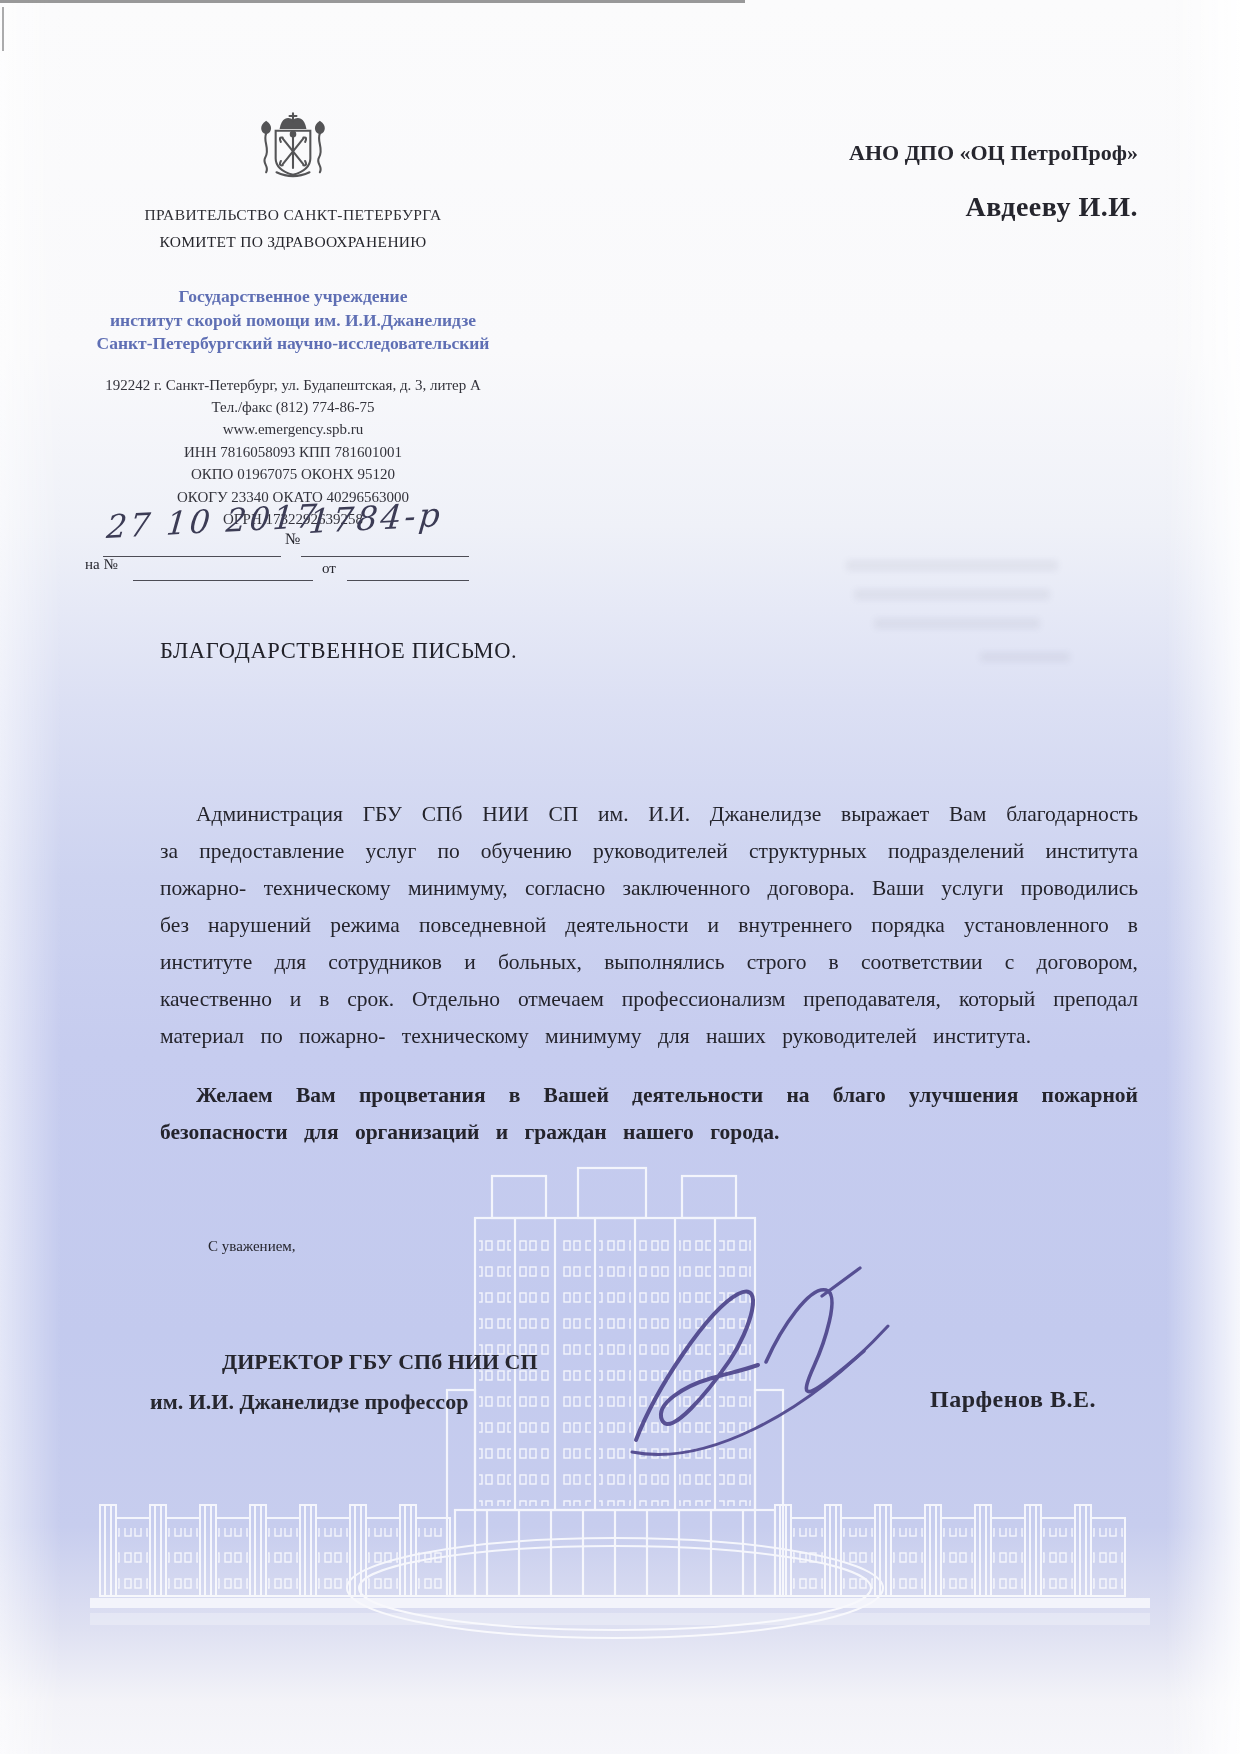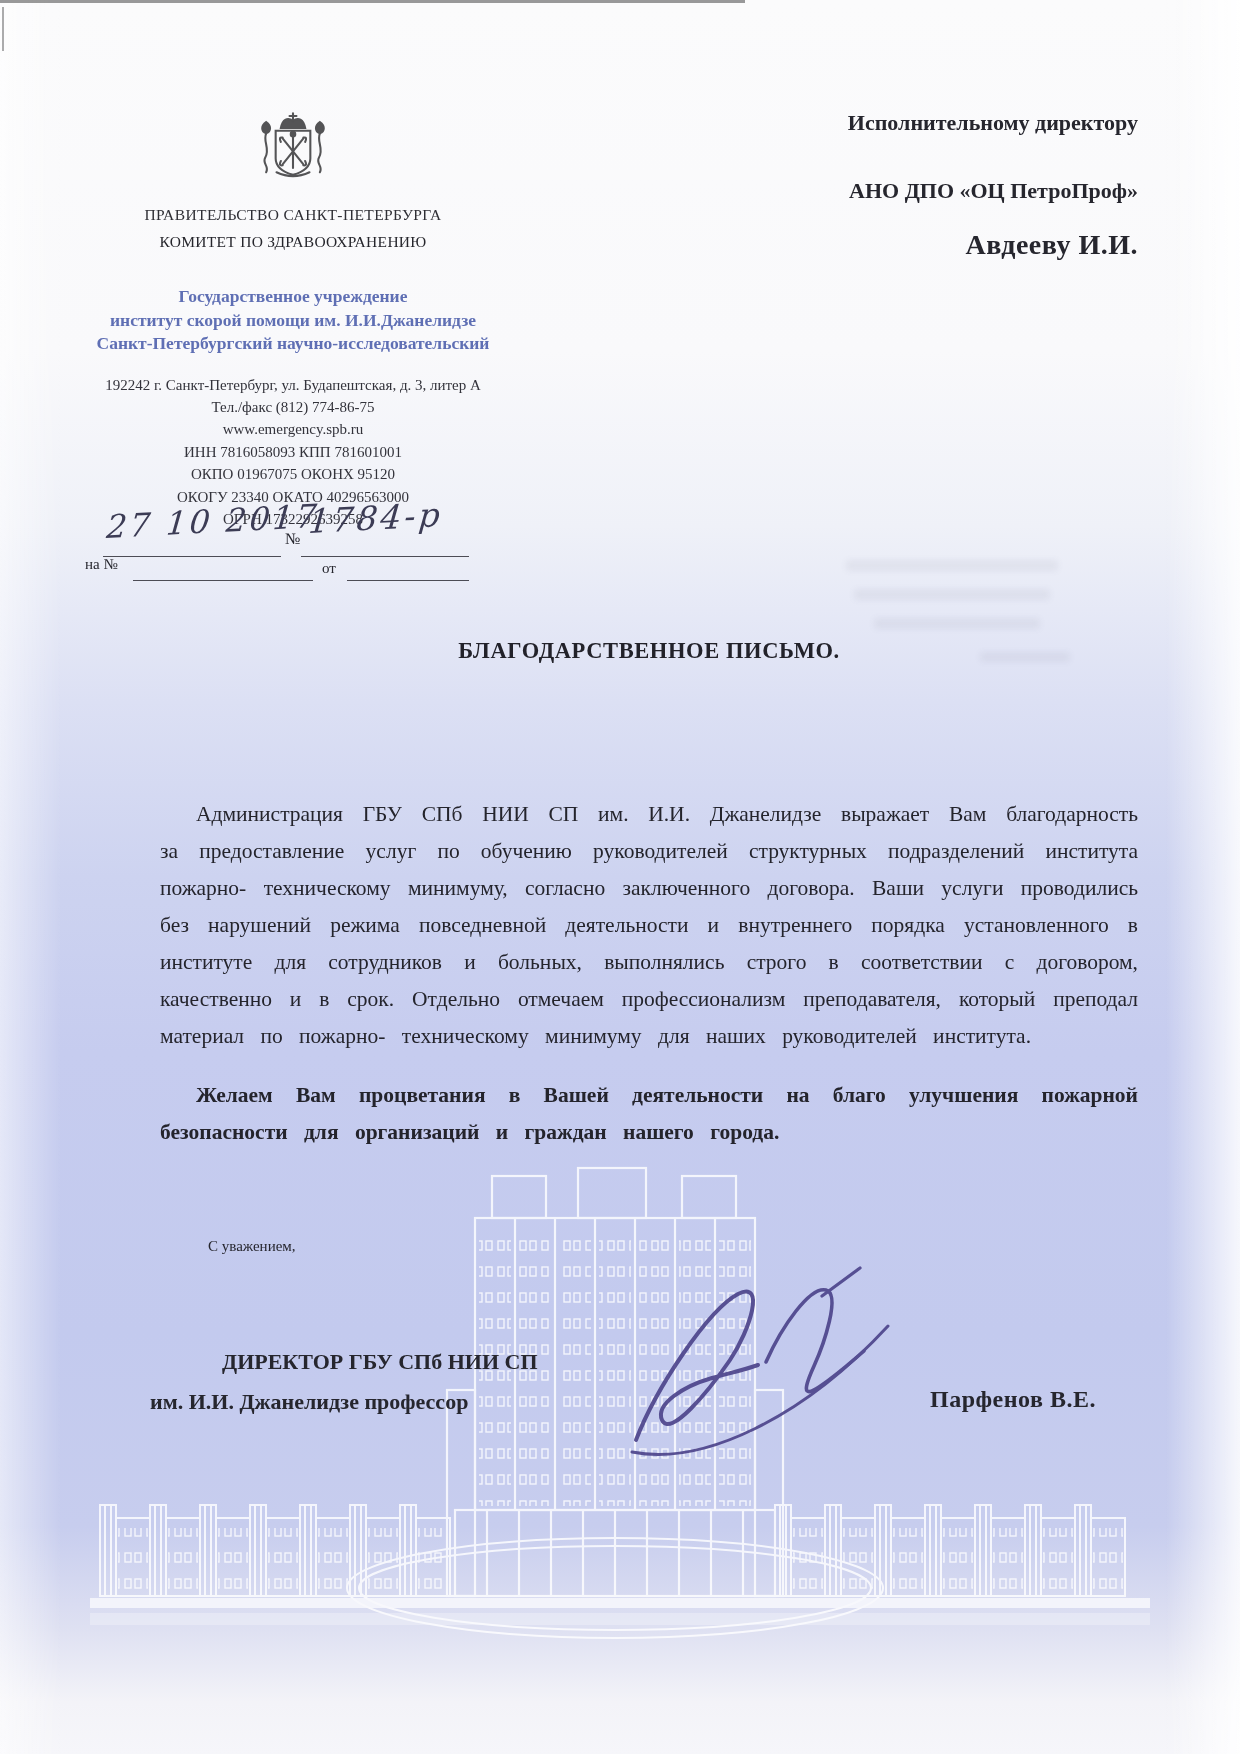--- a/index.html
+++ b/index.html
@@ -50,26 +50,26 @@
   .u1 { position:absolute; left:28px;  top:56px; width:178px; border-bottom:1.6px solid #4c4c55; }
   .u2 { position:absolute; left:226px; top:56px; width:168px; border-bottom:1.6px solid #4c4c55; }
   .ref-na { position:absolute; left:10px;  top:56px; font-size:15px; }
   .u3 { position:absolute; left:58px;  top:80px; width:180px; border-bottom:1.6px solid #4c4c55; }
   .ref-ot { position:absolute; left:247px; top:60px; font-size:15px; }
   .u4 { position:absolute; left:272px; top:80px; width:122px; border-bottom:1.6px solid #4c4c55; }
 
   
   .recipient { right:102px; top:110px; width:480px; text-align:right; }
   .rc1 { font-size:22px; font-weight:bold; }
-  .rc2 { font-size:22px; font-weight:bold; margin-top:42px; }
+  .rc2 { font-size:22px; font-weight:bold; margin-top:30px; }
   .rc3 { font-size:28px; font-weight:bold; margin-top:25px; letter-spacing:.5px; }
 
   
-  .title { left:160px; top:638px; width:978px; text-align:center;
-           font-size:22.5px; font-weight:bold; letter-spacing:.6px; color:#22222a; }
+  .title { left:160px; top:638px; width:978px; 
+           font-size:22.5px; font-weight:normal; letter-spacing:.6px; color:#22222a; }
   .body-text { left:160px; top:796px; width:978px; font-size:21.5px; line-height:37px;
                text-align:justify; color:#24242c; }
   .body-text p { text-indent:36px; word-spacing:11px; }
   .body-text p + p { margin-top:22px;font-weight:bold; }
 
   
   .closing { left:208px; top:1238px; font-size:15px; font-weight:normal; }
   .pos1 { left:222px; top:1349px; font-size:22px; font-weight:bold; }
   .pos2 { left:150px; top:1389px; font-size:22px; font-weight:bold; }
   .sig-name { left:930px; top:1386px; font-size:24px; font-weight:bold; letter-spacing:.5px; }
@@ -220,21 +220,20 @@
     <div class="hw hw-num">1784-р</div>
     <div class="u1"></div>
     <div class="u2"></div>
     <div class="ref-na">на №</div>
     <div class="u3"></div>
     <div class="ref-ot">от</div>
     <div class="u4"></div>
   </div>
 
   <div class="z recipient">
-    <div class="rc1">Исполнительному директору</div>
     <div class="rc2">АНО ДПО «ОЦ ПетроПроф»</div>
     <div class="rc3">Авдееву И.И.</div>
   </div>
 
   <div class="z title">БЛАГОДАРСТВЕННОЕ ПИСЬМО.</div>
 
   <div class="z body-text">
     <p>Администрация ГБУ СПб НИИ СП им. И.И. Джанелидзе выражает Вам благодарность за предоставление услуг по обучению руководителей структурных подразделений института пожарно- техническому минимуму, согласно заключенного договора. Ваши услуги проводились без нарушений режима повседневной деятельности и внутреннего порядка установленного в институте для сотрудников и больных, выполнялись строго в соответствии с договором, качественно и в срок. Отдельно отмечаем профессионализм преподавателя, который преподал материал по пожарно- техническому минимуму для наших руководителей института.</p>
     <p>Желаем Вам процветания в Вашей деятельности на благо улучшения пожарной безопасности для организаций и граждан нашего города.</p>
   </div>

